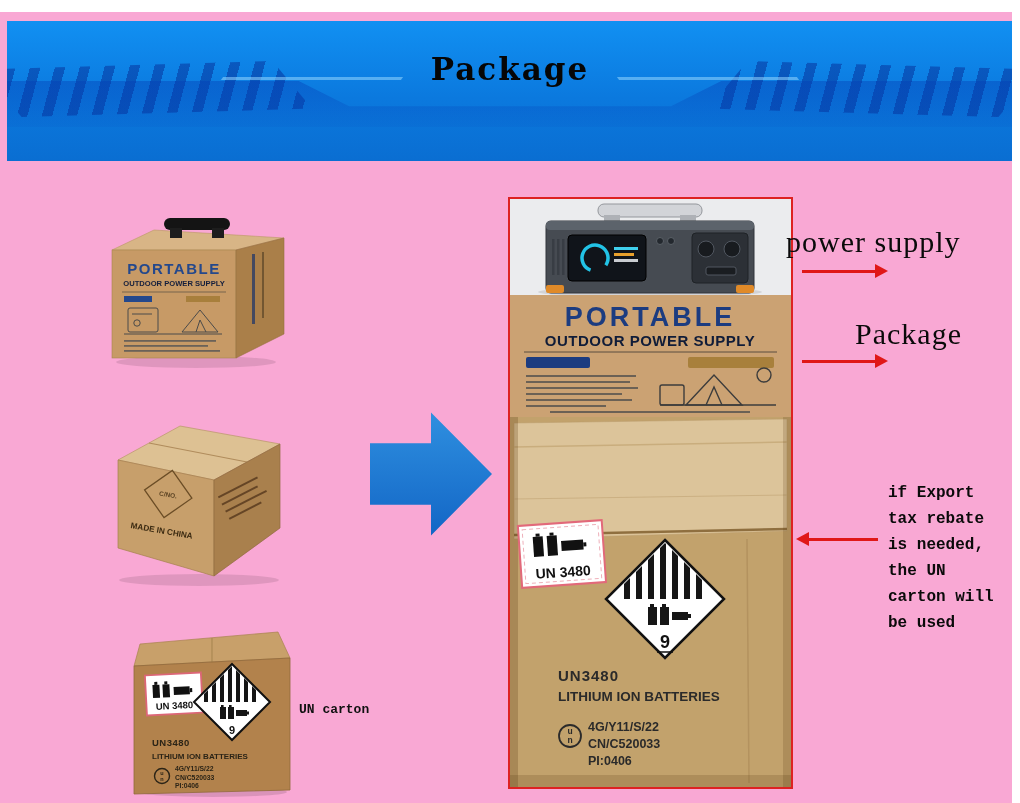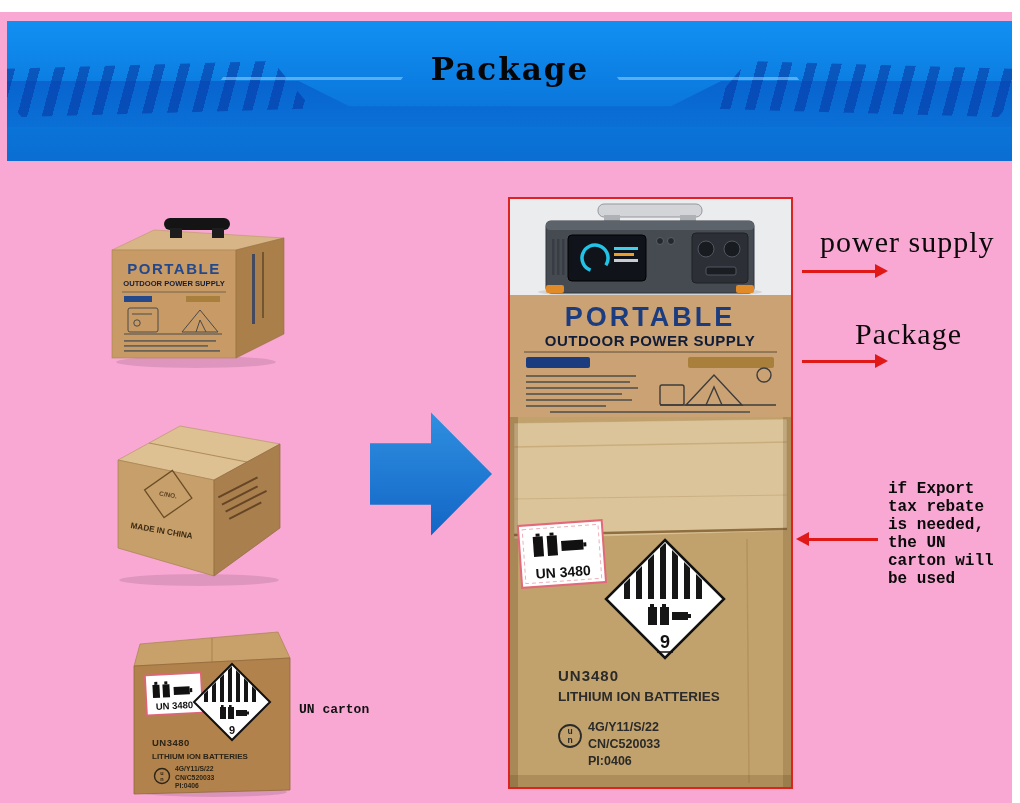--- a/index.html
+++ b/index.html
@@ -31,24 +31,24 @@
   .big-arrow { position:absolute; left:370px; top:398px; width:122px; height:128px;
                background:linear-gradient(180deg,#2f90e0 0%, #1265c5 100%);
                clip-path:polygon(0 26%, 50% 26%, 50% 2%, 100% 50%, 50% 98%, 50% 74%, 0 74%); }
 
   
   .photo { position:absolute; left:508px; top:185px; width:285px; height:592px;
            border:2px solid #dd2222; background:#c2a26c; }
 
   
   .ann { position:absolute; font-family:"Liberation Serif", serif; color:#0a0a0a; font-size:30px; white-space:nowrap; }
-  .ann1 { left:820px; top:213px; letter-spacing:1px; }
+  .ann1 { left:786px; top:213px; letter-spacing:1px; }
   .ann2 { left:855px; top:305px; letter-spacing:1px; }
   .note { position:absolute; left:888px; top:468px; width:132px;
-          font-family:"Liberation Mono", monospace; font-weight:700; font-size:16px; line-height:18px;
+          font-family:"Liberation Mono", monospace; font-weight:700; font-size:16px; line-height:26px;
           color:#0a0a0a; white-space:pre-line; }
 
   .red-arrow { position:absolute; height:3px; background:#e01818; }
   .red-arrow::after { content:""; position:absolute; top:-6px; width:0; height:0;
                       border-top:7px solid transparent; border-bottom:7px solid transparent; }
   .head-right::after { right:-12px; border-left:13px solid #e01818; }
   .head-left::after  { left:-12px;  border-right:13px solid #e01818; }
   .ra1 { left:802px; top:258px; width:74px; }
   .ra2 { left:802px; top:348px; width:74px; }
   .ra3 { left:808px; top:526px; width:70px; }

